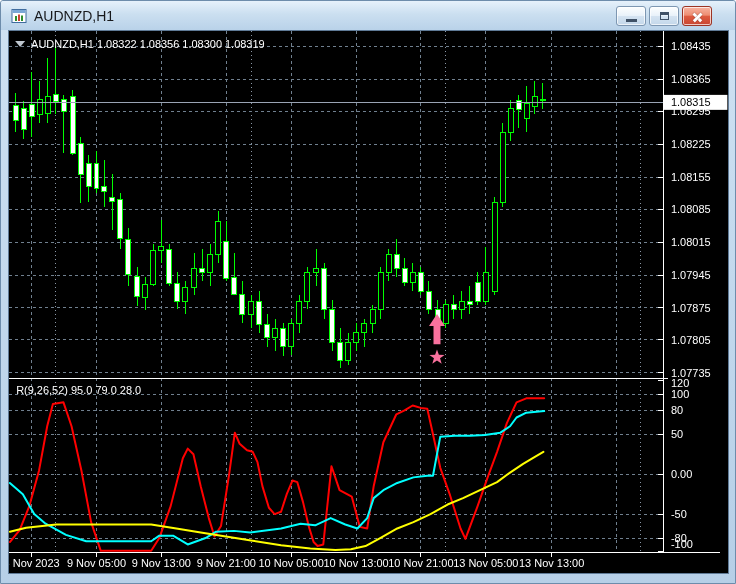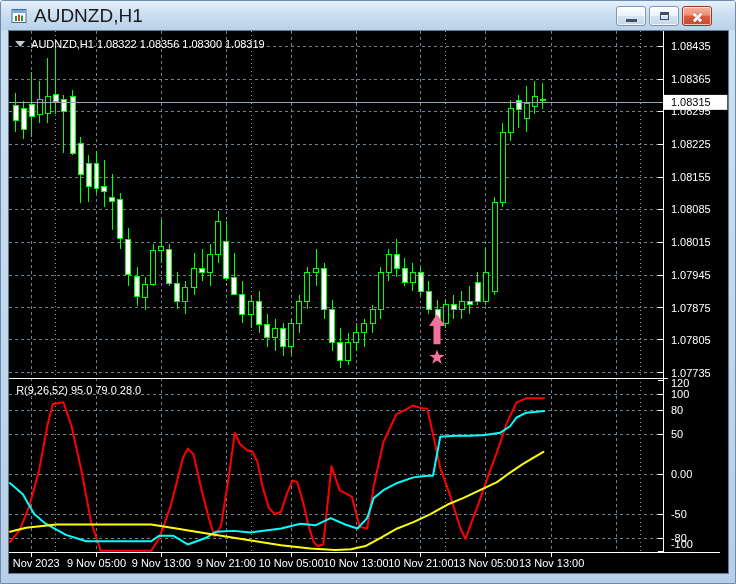--- a/index.html
+++ b/index.html
@@ -10,21 +10,21 @@
     border:1px solid #6d8cab;border-radius:3px 3px 0 0;
     font-family:"Liberation Sans",sans-serif;
     overflow:hidden;
   }
   .titlebar{
     position:absolute;left:0;top:0;width:100%;height:29px;
     background:linear-gradient(#e6f1fb,#cbdff0 45%,#b9d2e9);
     display:flex;align-items:center;
   }
   .app-icon{width:16px;height:16px;margin-left:10px;display:inline-block;}
-  .title{margin-left:7px;font-size:19px;color:#17191c;}
+  .title{margin-left:7px;font-size:14px;color:#17191c;}
   .win-buttons{position:absolute;right:23px;top:5px;display:flex;gap:3px;}
   .win-btn{
     width:30px;height:20px;border-radius:3px;border:1px solid #7d97b2;
     background:linear-gradient(#fdfefe,#e9f2fa 48%,#d4e3f1 52%,#c3d7ea);
     position:relative;padding:0;cursor:default;
     box-shadow:inset 0 0 0 1px rgba(255,255,255,0.7);
   }
   .win-btn.close{
     border:1px solid #9c3425;
     background:linear-gradient(#f7b4a2,#ee8e73 45%,#de5b40 52%,#c84531);

